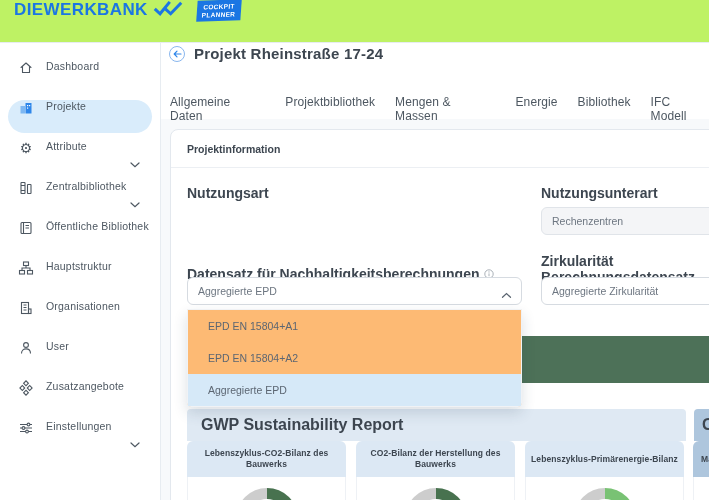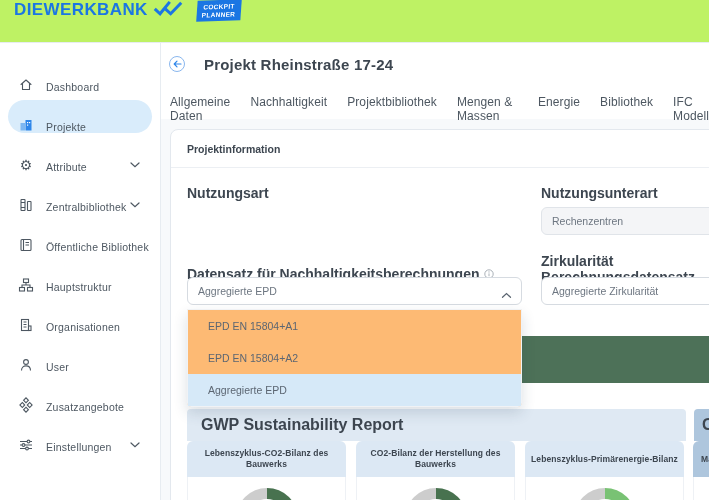--- a/index.html
+++ b/index.html
@@ -12,31 +12,31 @@
     border-bottom:1px solid #e7ecf1;display:flex;align-items:flex-start;padding-left:14px;z-index:40;}
   .logo-text{color:#1b76e3;font-size:17px;font-weight:bold;letter-spacing:.4px;}
   .logo-checks{margin-left:5px;display:flex;align-items:center;}
   .badge{margin-left:14px;background:#1b76e3;color:#fff;font-size:6.5px;font-weight:bold;
     line-height:8px;padding:3px 5px 2px;transform:skewX(-6deg) rotate(-2deg);letter-spacing:.3px;text-align:center;}
 
   
   .sidebar{position:absolute;left:0;top:43px;width:161px;height:457px;background:#fff;
     border-right:1px solid #e7ecf1;padding-top:17px;z-index:30;}
   .side-item{position:relative;height:33px;margin:0 8px 7px;border-radius:17px;
-    display:flex;align-items:flex-end;padding-left:10px;cursor:pointer;}
+    display:flex;align-items:flex-start;padding-left:10px;cursor:pointer;}
   .side-item.active{background:#d9ecfb;}
   .side-item .ico{width:16px;height:16px;margin-right:12px;flex:0 0 16px;display:flex;
     align-items:center;justify-content:center;font-size:14px;color:#4d5761;line-height:16px;}
   .side-item .lbl{font-size:10.5px;color:#4d5761;letter-spacing:.2px;white-space:nowrap;}
   .side-item .chev{position:absolute;right:12px;top:14px;}
 
   
   .main{position:absolute;left:161px;top:43px;width:548px;height:457px;background:#f7f9fb;}
   .main-header{position:absolute;left:0;top:0;width:548px;height:76px;background:#fff;}
-  .title-row{position:absolute;left:8px;top:13px;display:flex;gap:19px;}
+  .title-row{position:absolute;left:8px;top:2px;display:flex;align-items:center;gap:9px;}
   .back-btn{width:16px;height:16px;border:1px solid #8ab7ee;border-radius:50%;background:#fff;
     display:flex;align-items:center;justify-content:center;cursor:pointer;flex:0 0 16px;}
   .page-title{font-size:15px;font-weight:bold;color:#3d4650;letter-spacing:.2px;}
   .tabs{position:absolute;left:9px;top:52px;display:flex;gap:20px;}
   .tab{font-size:12px;color:#4d5761;padding-bottom:7px;letter-spacing:.1px;cursor:pointer;border-bottom:3px solid transparent;}
   .tab.active{border-bottom:3px solid #3e8ef7;}
 
   
   .card{position:absolute;left:9px;top:86px;width:600px;height:400px;background:#fff;
     border:1px solid #e3e8ee;border-radius:8px 8px 0 0;z-index:1;}
@@ -220,21 +220,20 @@
       <div class="title-row">
         <span class="back-btn">
           <svg width="9" height="8" viewBox="0 0 9 8">
               <path d="M8 4H1.5M4 1.2L1.2 4 4 6.8" stroke="#2e86ea" stroke-width="1.2" fill="none" stroke-linecap="round" stroke-linejoin="round"></path>
             </svg>
         </span>
         <span class="page-title">Projekt Rheinstraße 17-24</span>
       </div>
       <div class="tabs">
         <span class="tab">Allgemeine Daten</span>
-        <span class="tab active">Nachhaltigkeit</span>
         <span class="tab">Projektbibliothek</span>
         <span class="tab">Mengen &amp; Massen</span>
         <span class="tab">Energie</span>
         <span class="tab">Bibliothek</span>
         <span class="tab">IFC Modell</span>
       </div>
     </div>
 
     <div class="card">
       <div class="section-title">Projektinformation</div>

